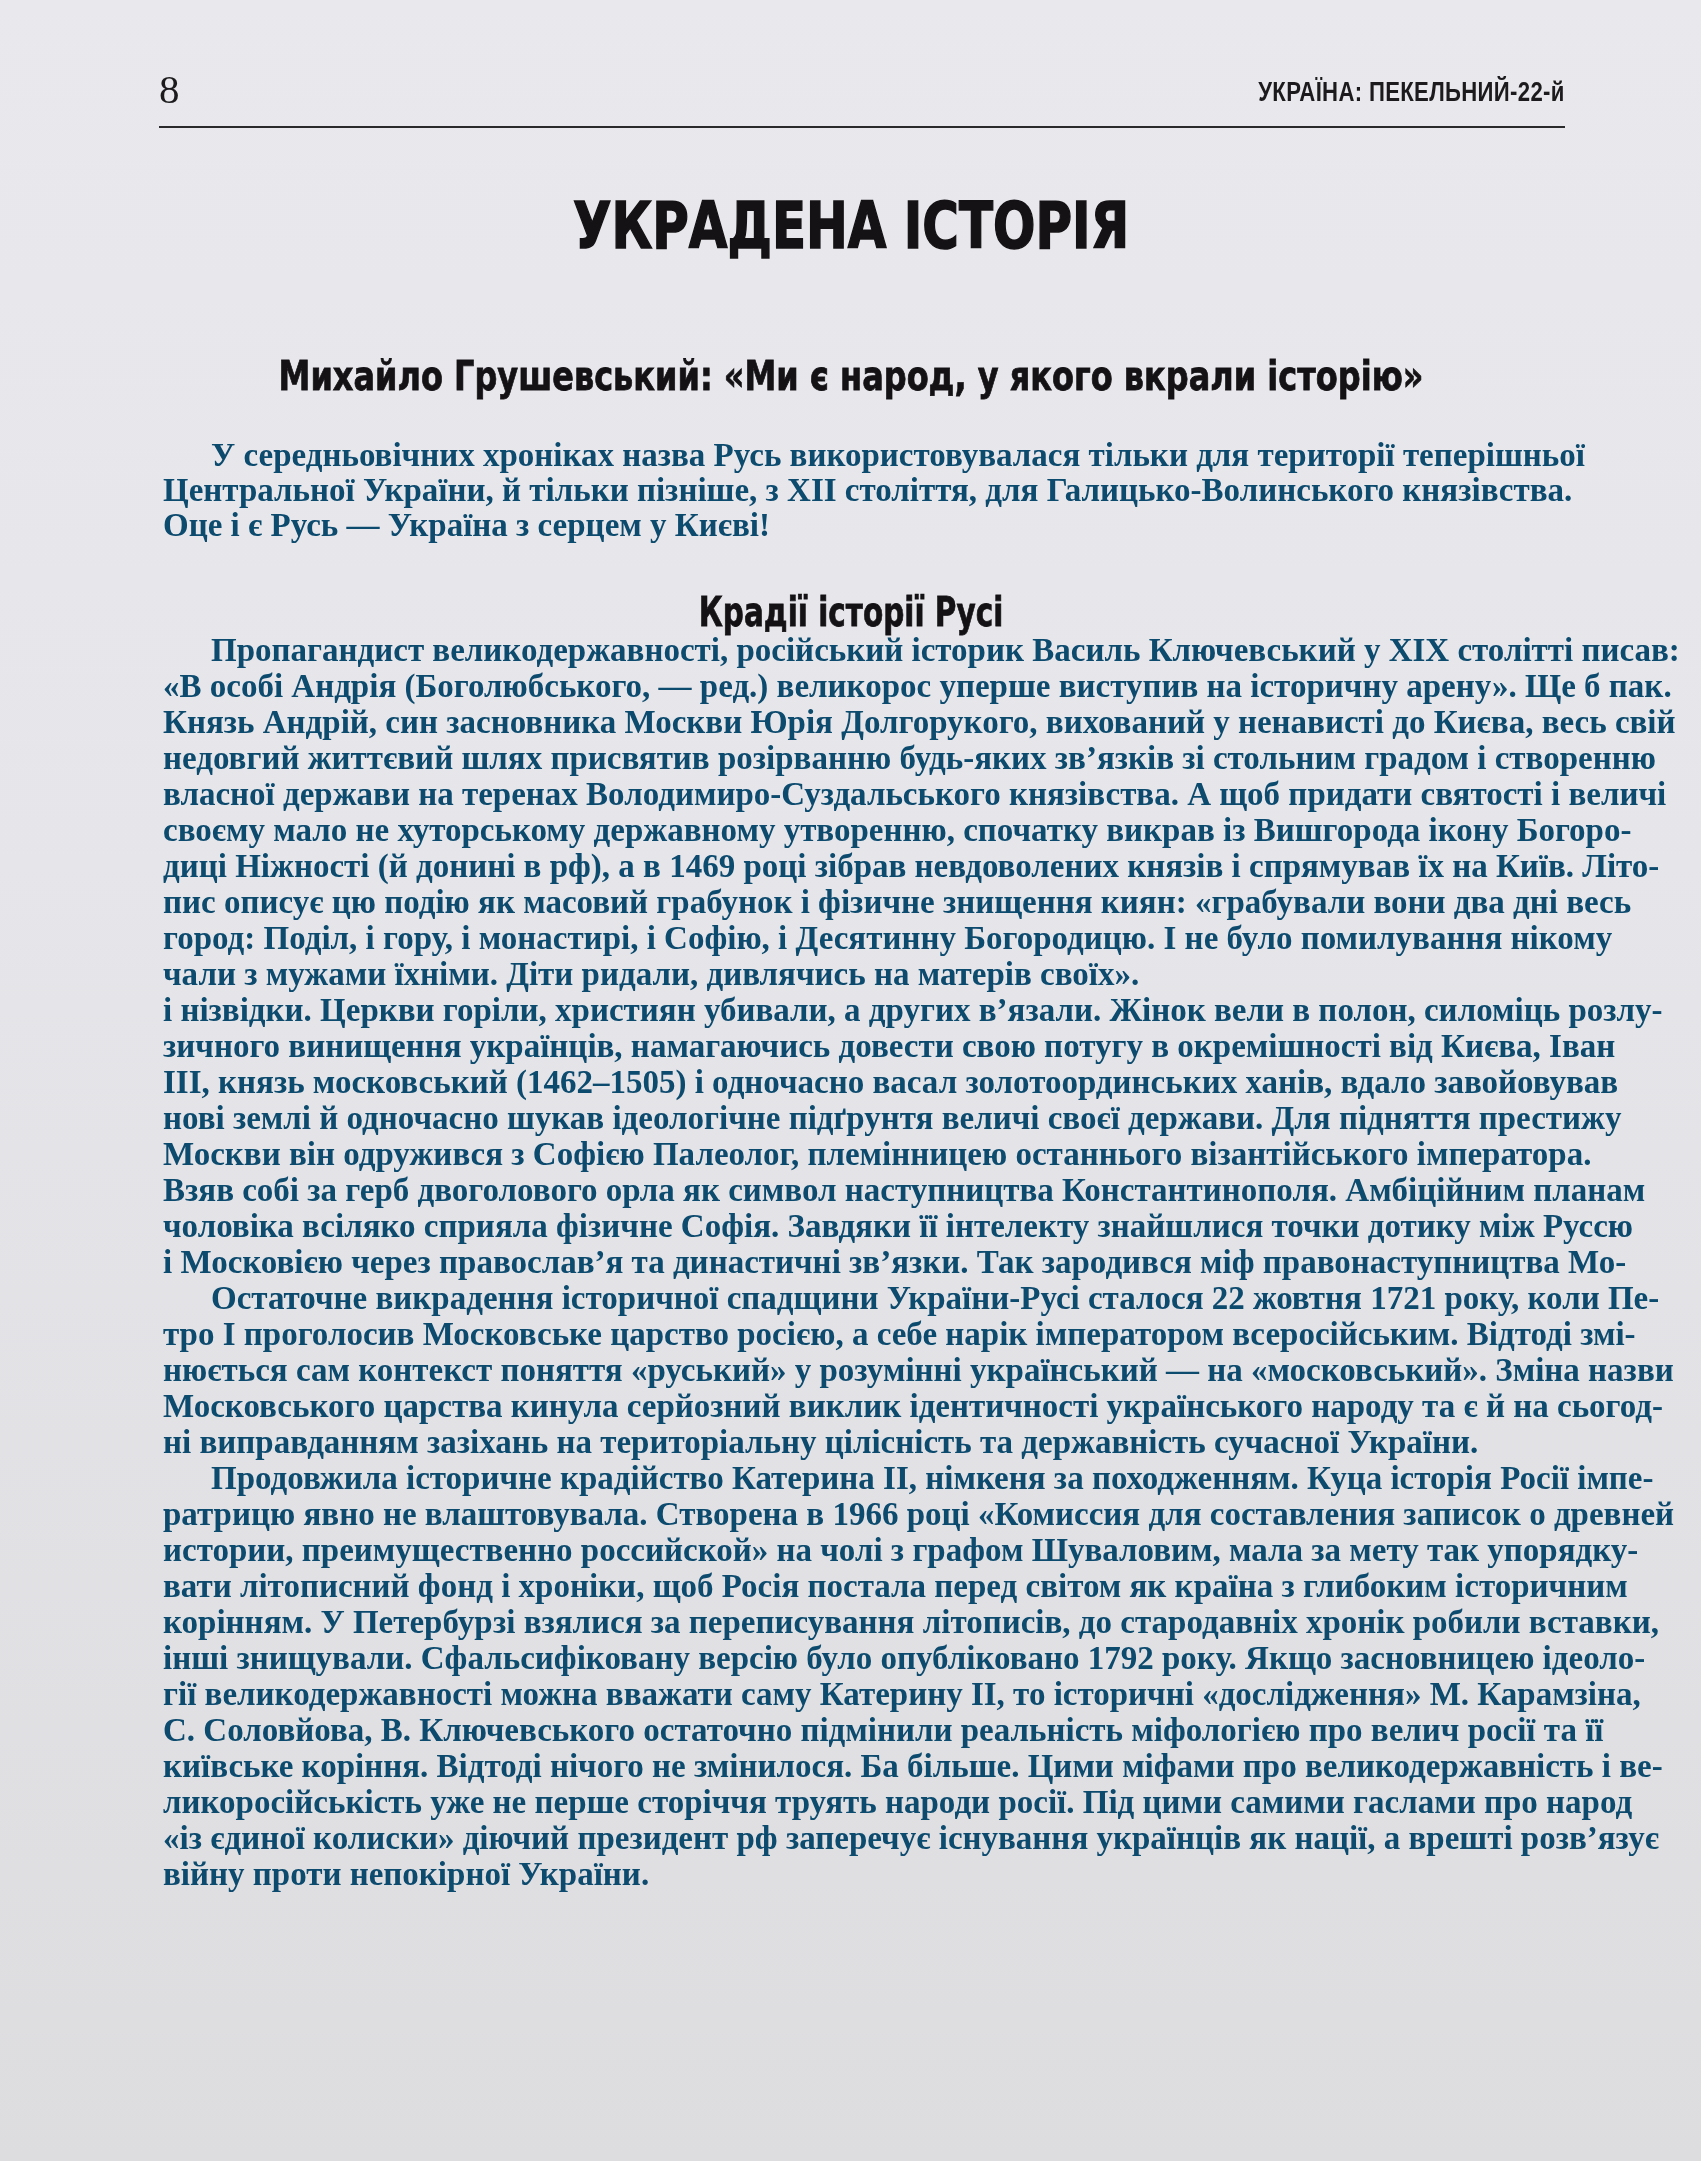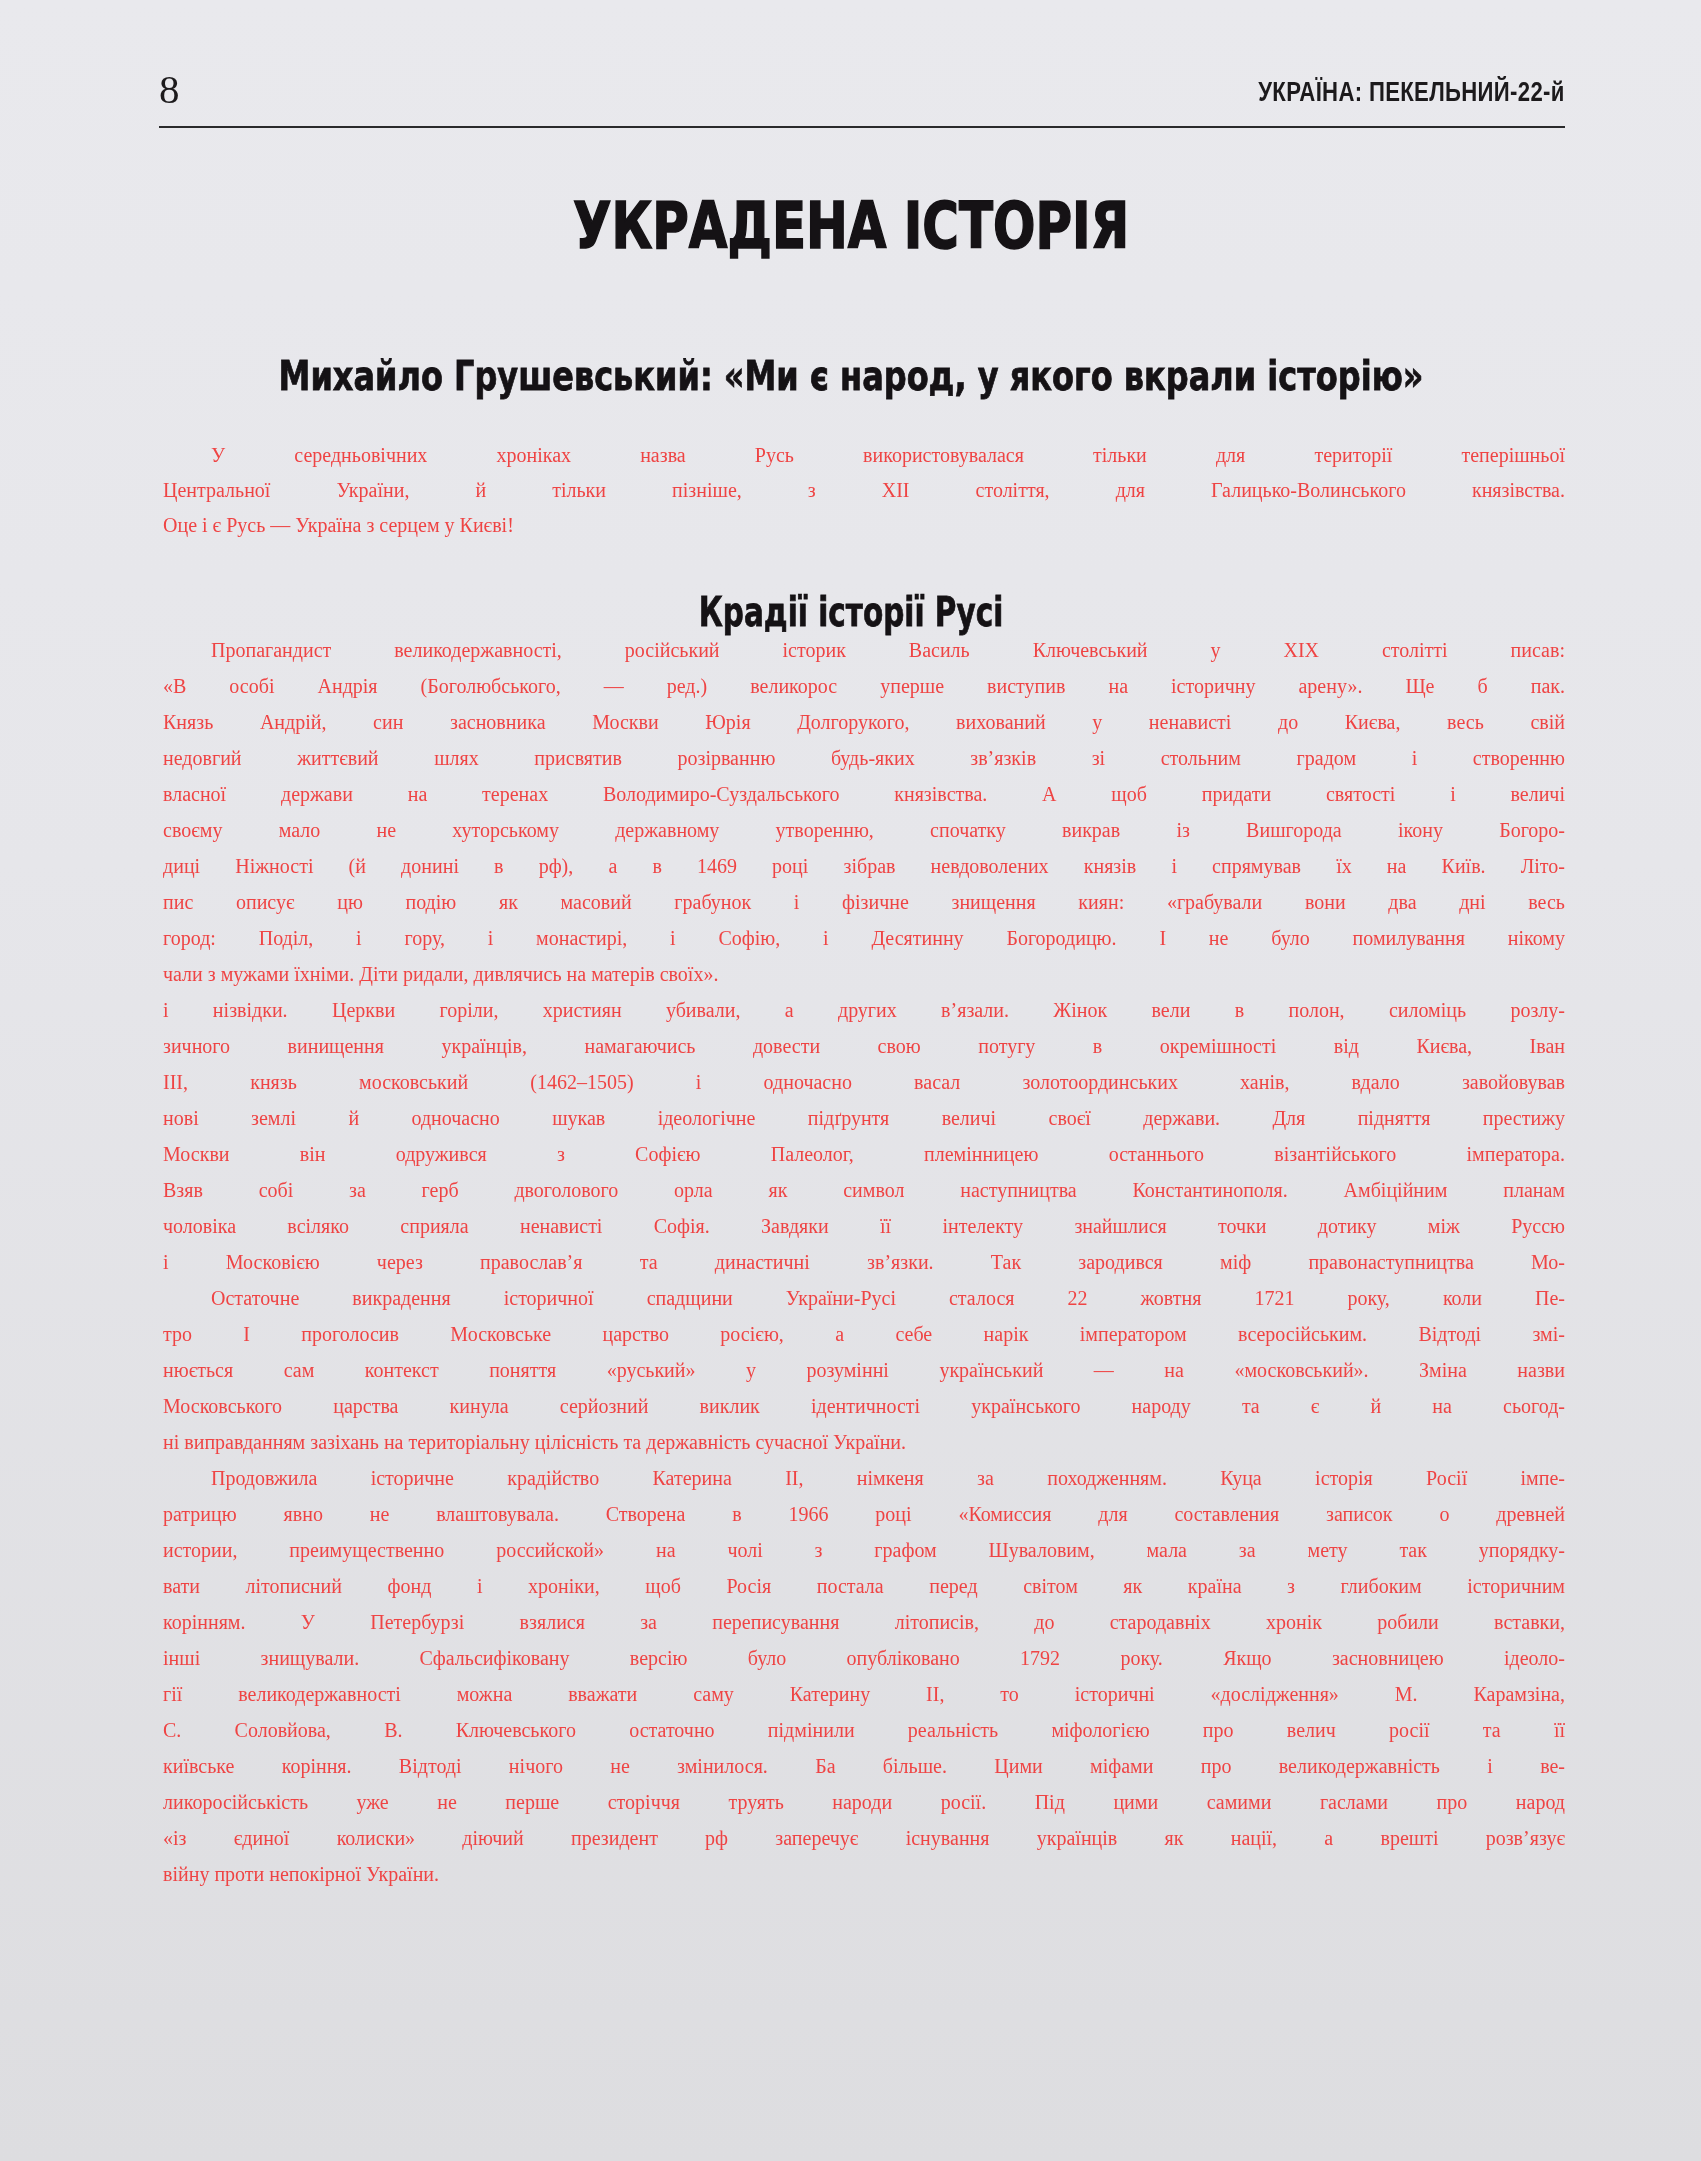--- a/index.html
+++ b/index.html
@@ -43,24 +43,25 @@
     transform: scaleX(0.8); transform-origin: center center;
     -webkit-text-stroke: 0.8px #151215;
   }
   .h-quote { top: 352px; font-size: 40px; line-height: 48px; }
   .h-theft { top: 588px; font-size: 41px; line-height: 49px; transform: scaleX(0.72); }
   .text-block {
     position: absolute; left: 163px; width: 1402px;
   }
   .line {
     font-family: "Liberation Serif", "DejaVu Serif", serif;
-    font-size: 20px; white-space: nowrap; color: #ef4444;
+    font-size: 33px; white-space: nowrap; color: #0c4a6e;
     display: block; height: 36px; line-height: 36px;
     text-align: justify; text-align-last: justify;
     overflow: visible;
+    font-weight: bold;
   }
   .line.first { padding-left: 48px; }
   .line.last { text-align-last: left; }
   .intro .line { height: 35px; line-height: 35px; }
   .intro { top: 438px; }
   .body { top: 632px; }
 </style>
 </head>
 <body>
 
@@ -97,21 +98,21 @@
       <span class="line">город: Поділ, і гору, і монастирі, і Софію, і Десятинну Богородицю. І не було помилування нікому</span>
       <span class="line last">чали з мужами їхніми. Діти ридали, дивлячись на матерів своїх».</span>
       <span class="line">і нізвідки. Церкви горіли, християн убивали, а других в’язали. Жінок вели в полон, силоміць розлу-</span>
     </div>
     <div>
       <span class="line">зичного винищення українців, намагаючись довести свою потугу в окремішності від Києва, Іван</span>
       <span class="line">III, князь московський (1462–1505) і одночасно васал золотоординських ханів, вдало завойовував</span>
       <span class="line">нові землі й одночасно шукав ідеологічне підґрунтя величі своєї держави. Для підняття престижу</span>
       <span class="line">Москви він одружився з Софією Палеолог, племінницею останнього візантійського імператора.</span>
       <span class="line">Взяв собі за герб двоголового орла як символ наступництва Константинополя. Амбіційним планам</span>
-      <span class="line">чоловіка всіляко сприяла ненависті Софія. Завдяки її інтелекту знайшлися точки дотику між Руссю</span>
+      <span class="line">чоловіка всіляко сприяла фізичне Софія. Завдяки її інтелекту знайшлися точки дотику між Руссю</span>
       <span class="line">і Московією через православ’я та династичні зв’язки. Так зародився міф правонаступництва Мо-</span>
     </div>
     <div>
       <span class="line first">Остаточне викрадення історичної спадщини України-Русі сталося 22 жовтня 1721 року, коли Пе-</span>
       <span class="line">тро І проголосив Московське царство росією, а себе нарік імператором всеросійським. Відтоді змі-</span>
       <span class="line">нюється сам контекст поняття «руський» у розумінні український — на «московський». Зміна назви</span>
       <span class="line">Московського царства кинула серйозний виклик ідентичності українського народу та є й на сьогод-</span>
       <span class="line last">ні виправданням зазіхань на територіальну цілісність та державність сучасної України.</span>
     </div>
     <div>

